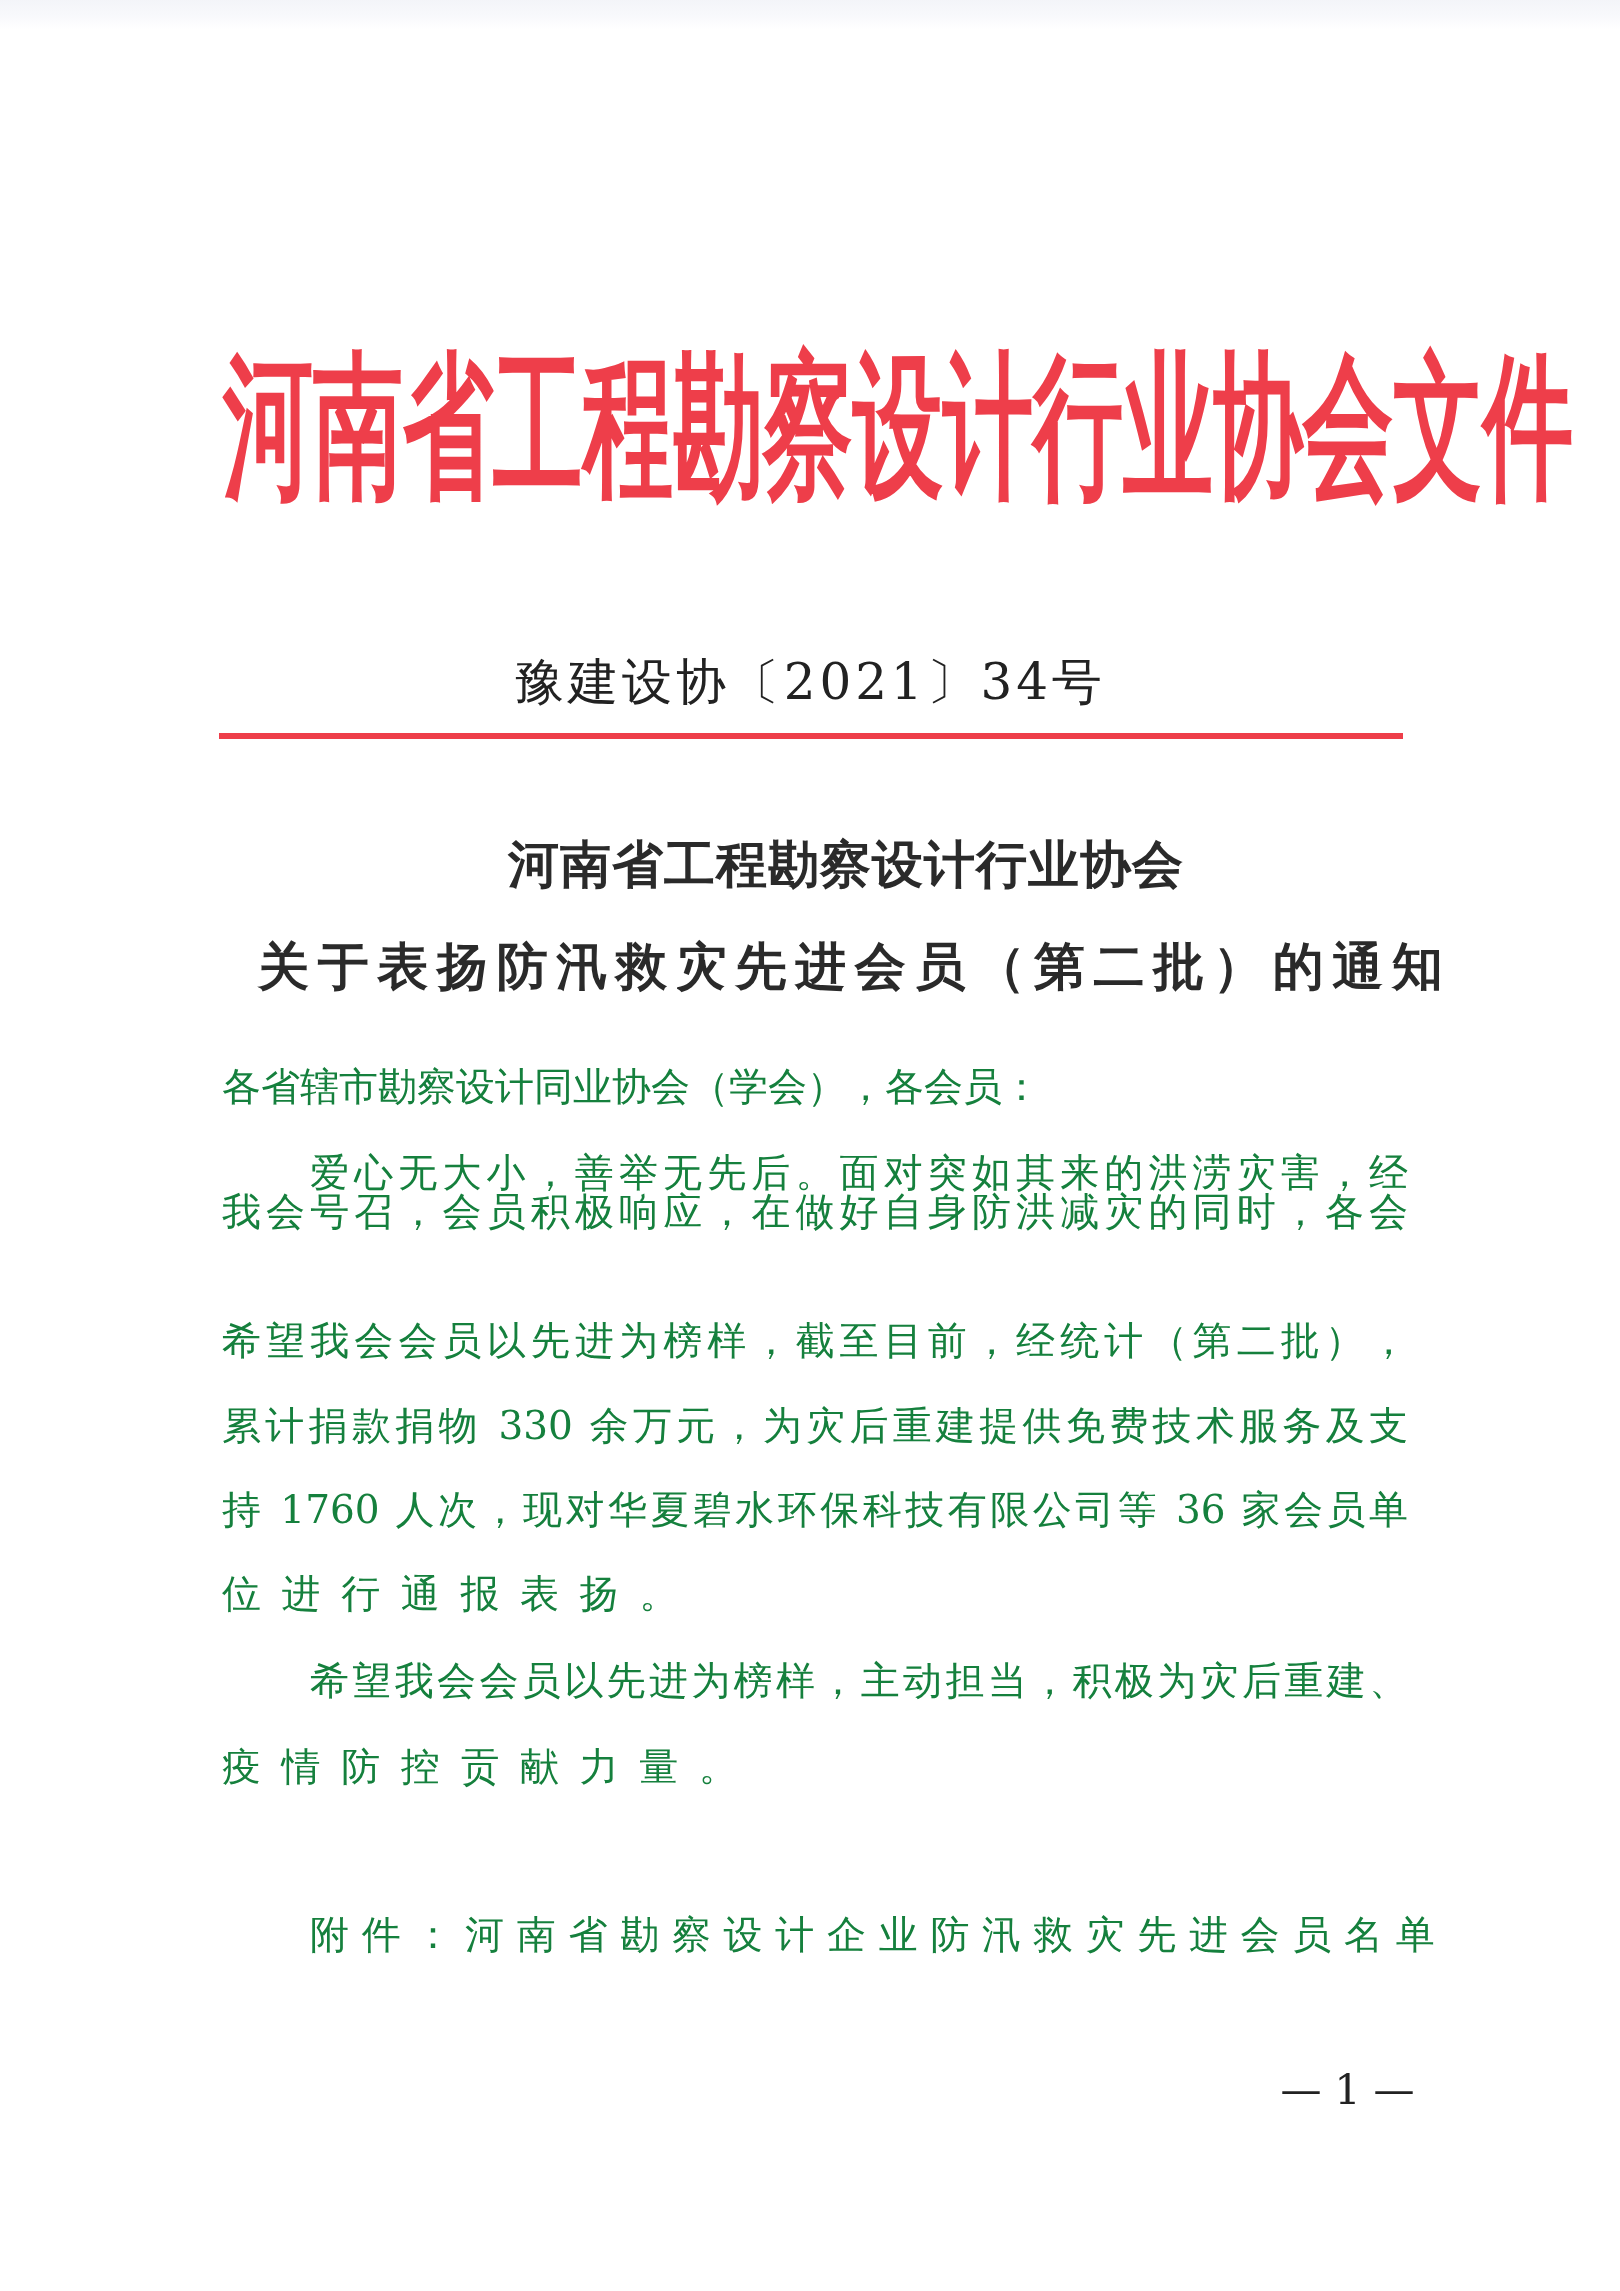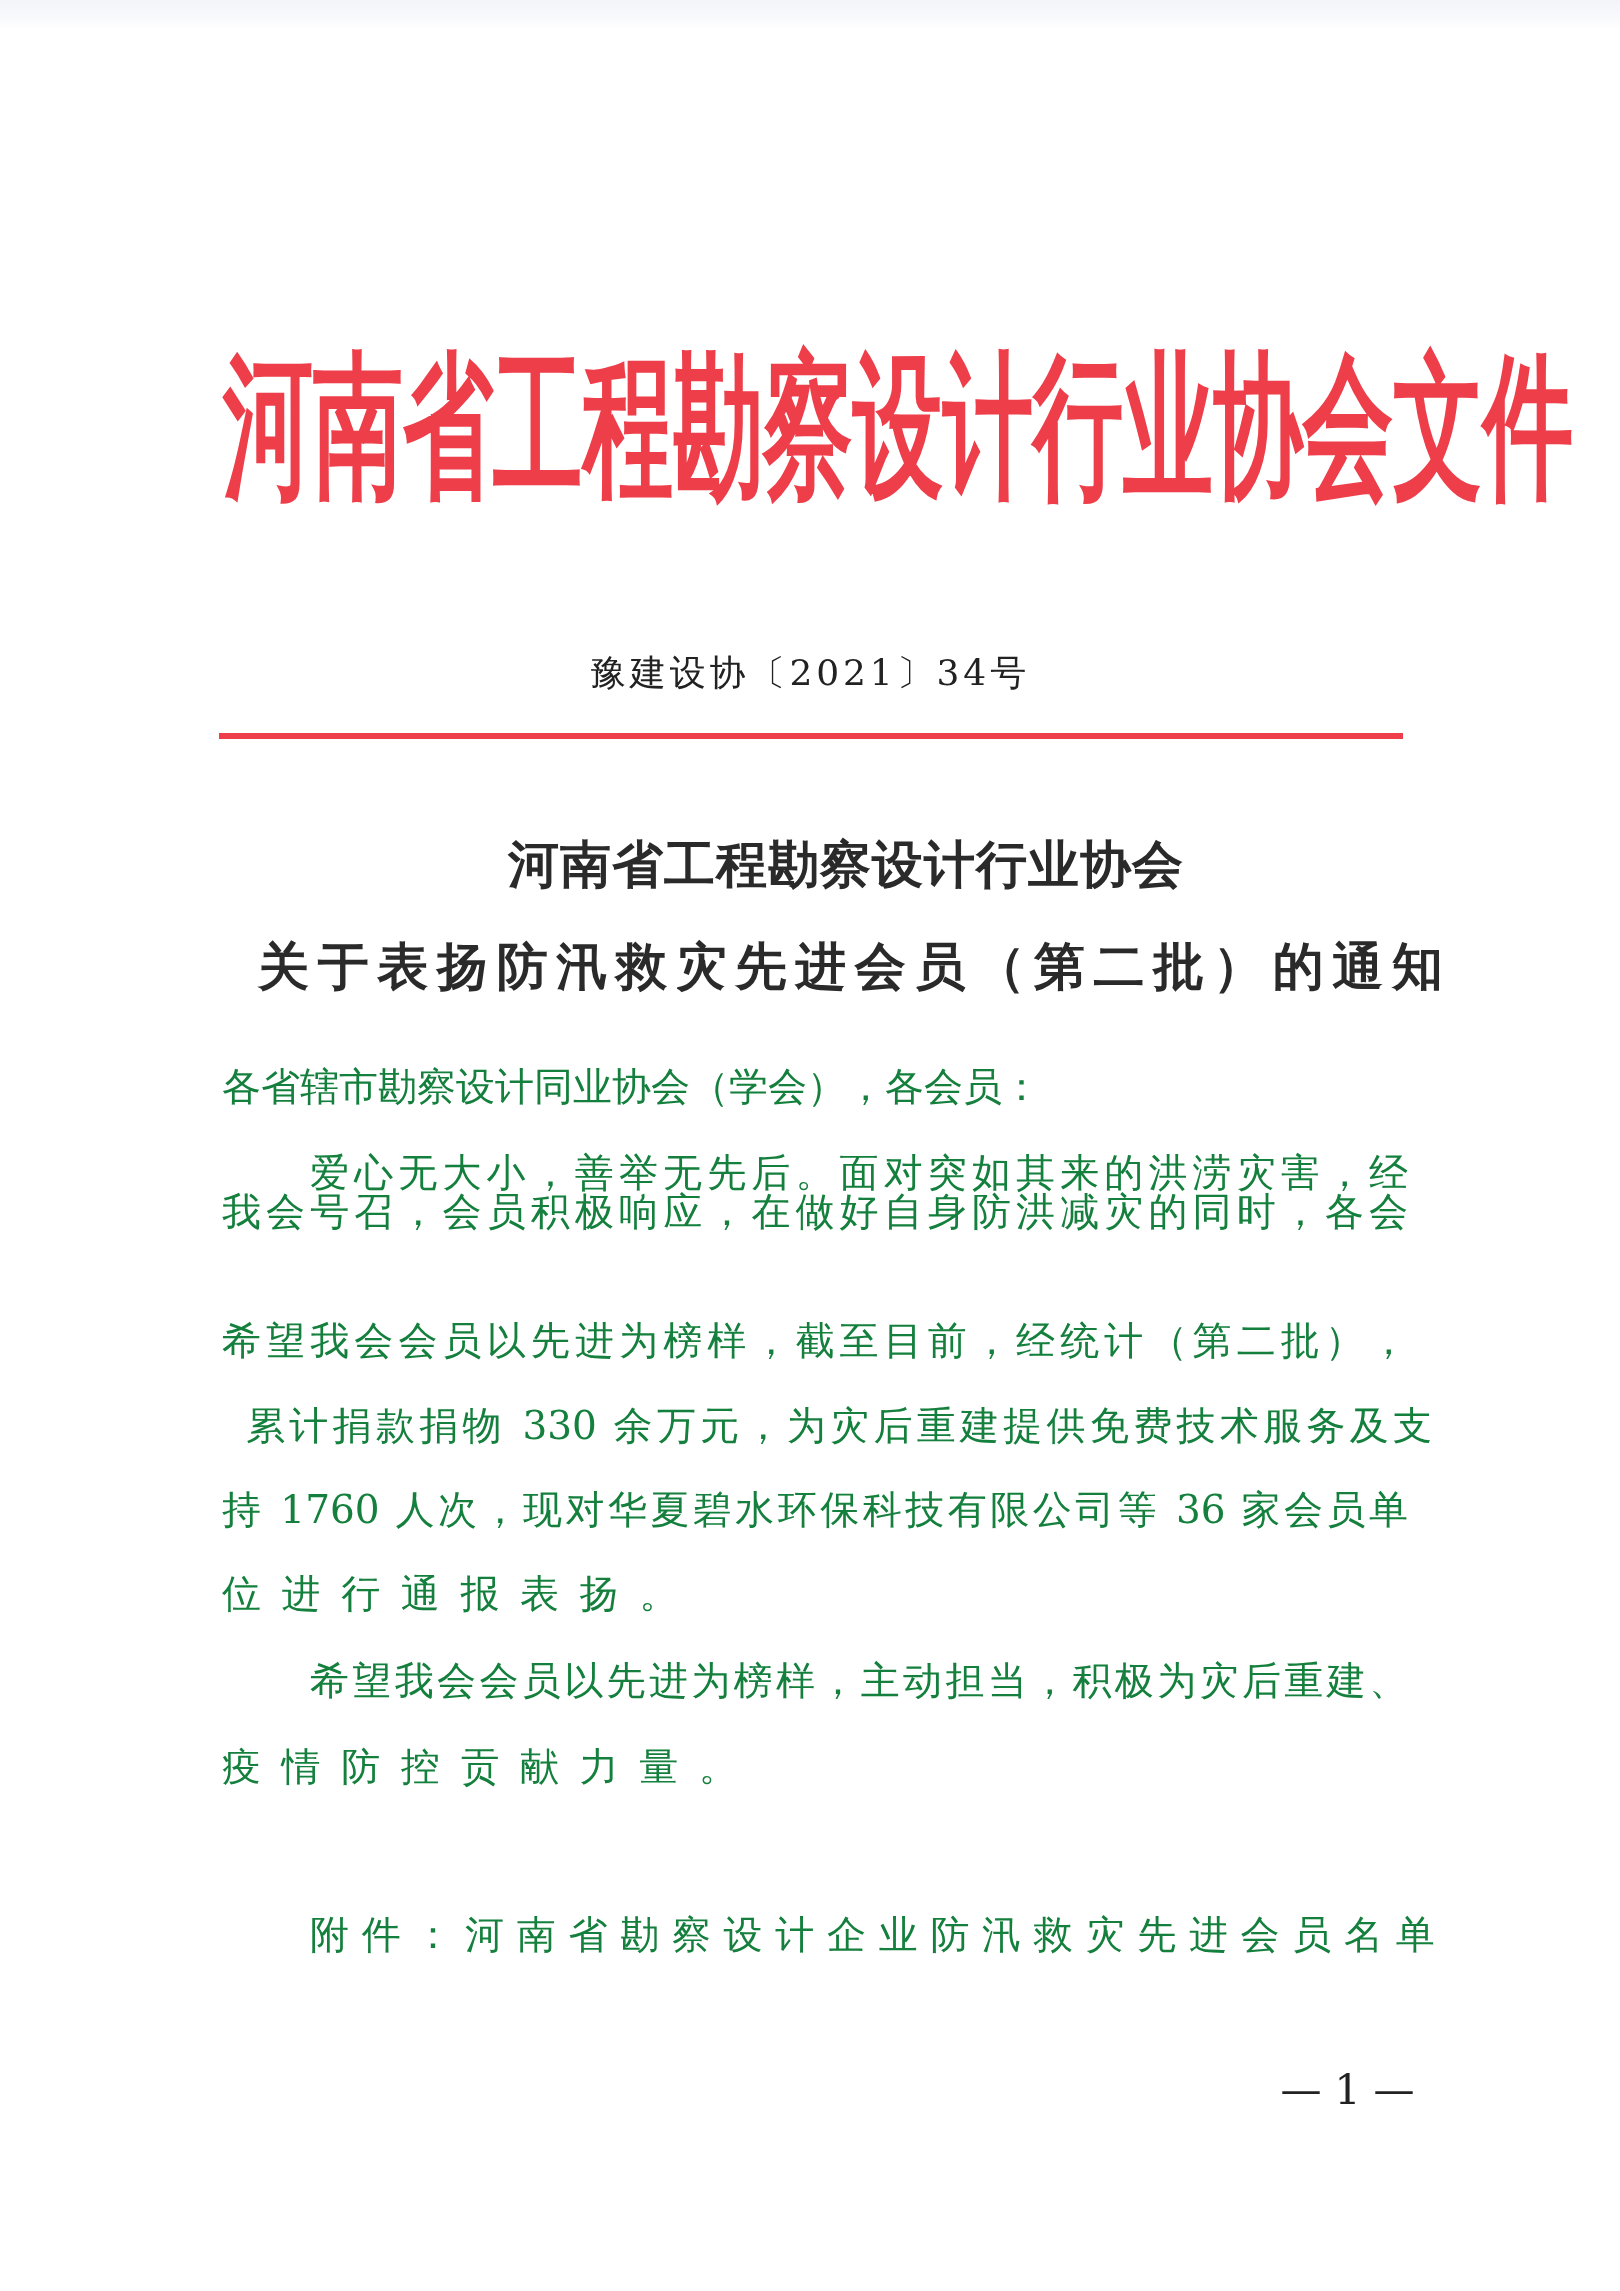--- a/index.html
+++ b/index.html
@@ -17,21 +17,21 @@
     .header-title {
       position: absolute; left: 223px; top: 343px; width: 1181px; height: 167px;
       display: flex; justify-content: space-between; align-items: center;
       color: #ee3e4a;
       font-family: "DejaVu Sans", "Liberation Sans", sans-serif;
       font-weight: bold; font-size: 90px; line-height: 1;
     }
     .header-title span { display: inline-block; transform: scaleY(1.75); transform-origin: center; }
     .doc-number {
       position: absolute; left: 0; width: 1620px; top: 649px; text-align: center;
-      font-size: 36px; letter-spacing: 3.9px; color: #222;
+      font-size: 50px; letter-spacing: 3.9px; color: #222;
     }
     .red-rule {
       position: absolute; left: 219px; top: 733px; width: 1184px; height: 5.9px;
       background: #ee3e4a;
     }
     .title-line {
       position: absolute; left: 0; width: 1620px; text-align: center;
       font-family: "DejaVu Sans", "Liberation Sans", sans-serif;
       font-weight: bold; font-size: 51px; color: #2a2a2a; letter-spacing: 1px; margin-left: 36px;
     }
@@ -77,21 +77,21 @@
 <div class="red-rule"></div>
 
 <div class="title-line title-1">河南省工程勘察设计行业协会</div>
 <div class="title-line title-2">关于表扬防汛救灾先进会员（第二批）的通知</div>
 
 <div class="body-line" style="top:1059px;">各省辖市勘察设计同业协会（学会），各会员：</div>
 
 <div class="body-line indent justify" style="top:1145px;">爱心无大小，善举无先后。面对突如其来的洪涝灾害，经</div>
 <div class="body-line justify" style="top:1184px;">我会号召，会员积极响应，在做好自身防洪减灾的同时，各会</div>
 <div class="body-line justify" style="top:1313px;">希望我会会员以先进为榜样，截至目前，经统计（第二批），</div>
-<div class="body-line justify" style="top:1398px;margin-left:24px;">累计捐款捐物 330 余万元，为灾后重建提供免费技术服务及支</div>
+<div class="body-line justify" style="top:1398px;">累计捐款捐物 330 余万元，为灾后重建提供免费技术服务及支</div>
 <div class="body-line justify" style="top:1482px;">持 1760 人次，现对华夏碧水环保科技有限公司等 36 家会员单</div>
 <div class="body-line" style="top:1566px; letter-spacing:20.6px;">位进行通报表扬。</div>
 
 <div class="body-line indent justify" style="top:1653px;">希望我会会员以先进为榜样，主动担当，积极为灾后重建、</div>
 <div class="body-line" style="top:1739px; letter-spacing:20.6px;">疫情防控贡献力量。</div>
 
 <div class="body-line" style="top:1907px; left:310px; letter-spacing:12.7px;">附件：河南省勘察设计企业防汛救灾先进会员名单</div>
 
 <div class="page-number">— 1 —</div>
 

